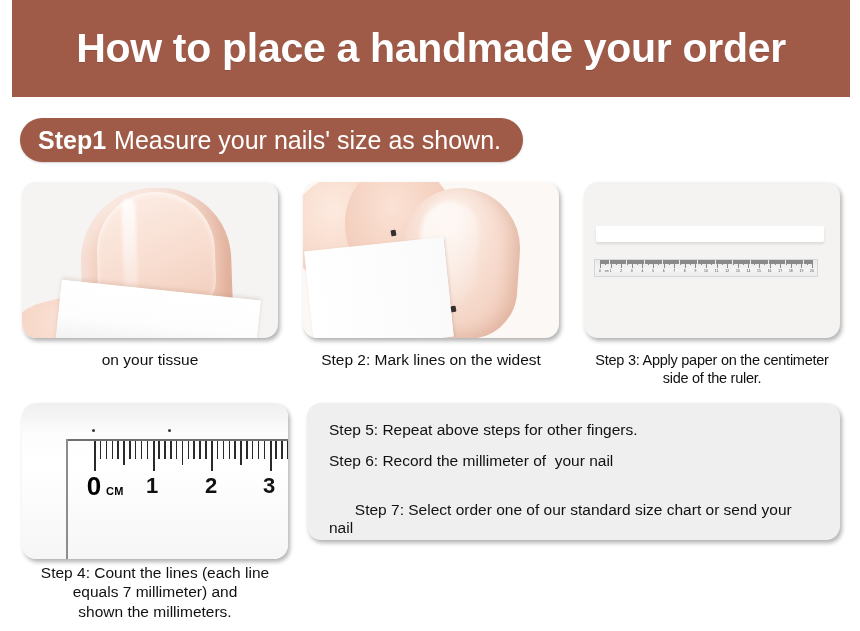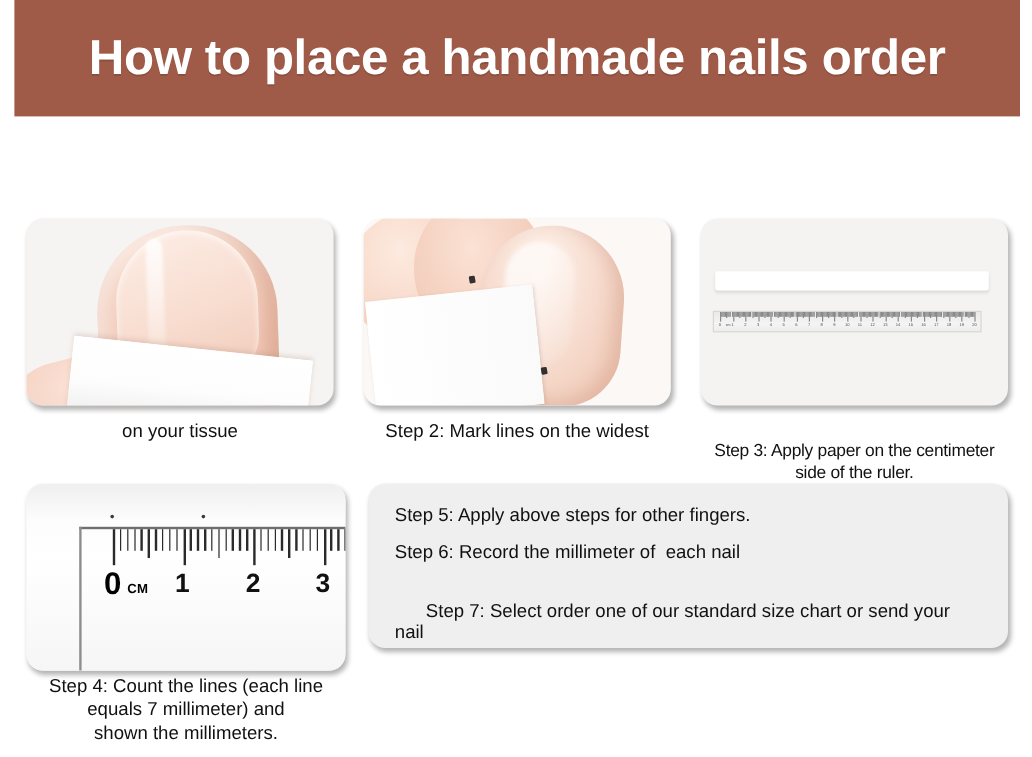--- a/index.html
+++ b/index.html
@@ -201,23 +201,27 @@
   }
   .text-panel .line.l7{margin-bottom:0;}
   .text-panel .line.l7 .cont{display:block;text-align:center;padding-left:12px;}
 </style>
 </head>
 <body>
 
 <div class="page">
 
   <div class="header-band">
-    <div class="header-title">How to place a handmade nails order</div>
-  </div>
-
+    <div class="header-title">How to place a handmade your order</div>
+  </div>
+
+  <div class="step-pill">
+    <span class="pill-strong">Step1</span>
+    <span class="pill-rest">Measure your nails' size as shown.</span>
+  </div>
 
   <div class="card ph1" style="left:22px;top:182px;width:256px;height:156px;">
     <div class="photo-inner">
       <div class="knuckle"></div>
       <div class="thumb">
         <div class="nailplate"></div>
         <div class="nailshine"></div>
       </div>
       <div class="paperband"></div>
     </div>
@@ -520,32 +524,32 @@
   </div>
 
   <div class="caption" style="left:14px;top:350px;width:272px;">
     <div>on your tissue</div>
   </div>
 
   <div class="caption" style="left:295px;top:350px;width:272px;">
     <div>Step 2: Mark lines on the widest</div>
   </div>
 
-  <div class="caption cap3" style="left:574px;top:351px;width:276px;margin-top:16px;">
+  <div class="caption cap3" style="left:574px;top:351px;width:276px;">
     <div>Step 3: Apply paper on the centimeter</div>
     <div>side of the ruler.</div>
   </div>
 
   <div class="caption" style="left:14px;top:563px;width:282px;">
     <div>Step 4: Count the lines (each line</div>
     <div>equals 7 millimeter) and</div>
     <div>shown the millimeters.</div>
   </div>
 
   <div class="text-panel">
-    <div class="line">Step 5: Apply above steps for other fingers.</div>
-    <div class="line">Step 6: Record the millimeter of  each nail</div>
+    <div class="line">Step 5: Repeat above steps for other fingers.</div>
+    <div class="line">Step 6: Record the millimeter of  your nail</div>
     <div class="line l7">
       <span>Step 7: Select order one of our standard size chart or send your nail</span>
     </div>
   </div>
 
 </div>
 
 </body></html>

